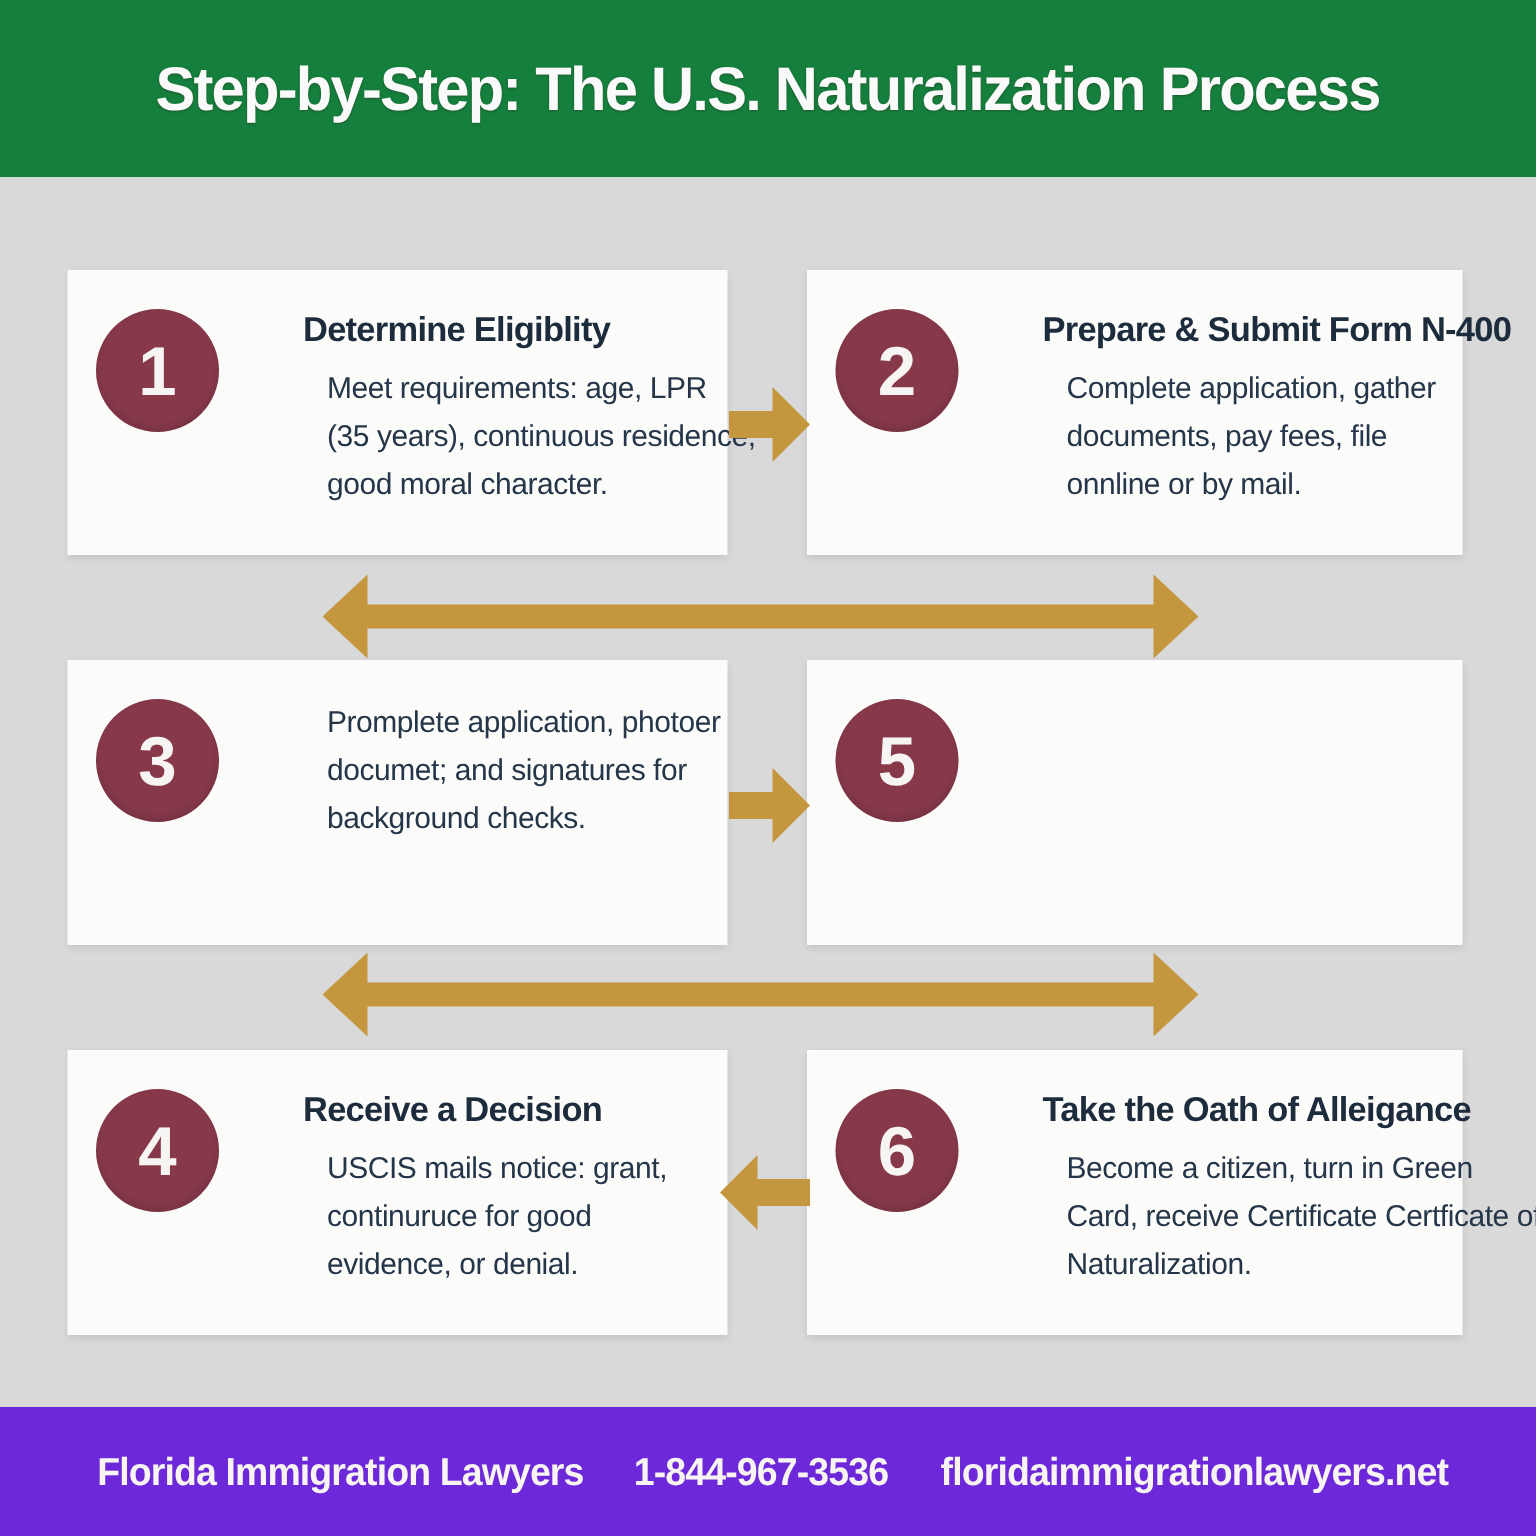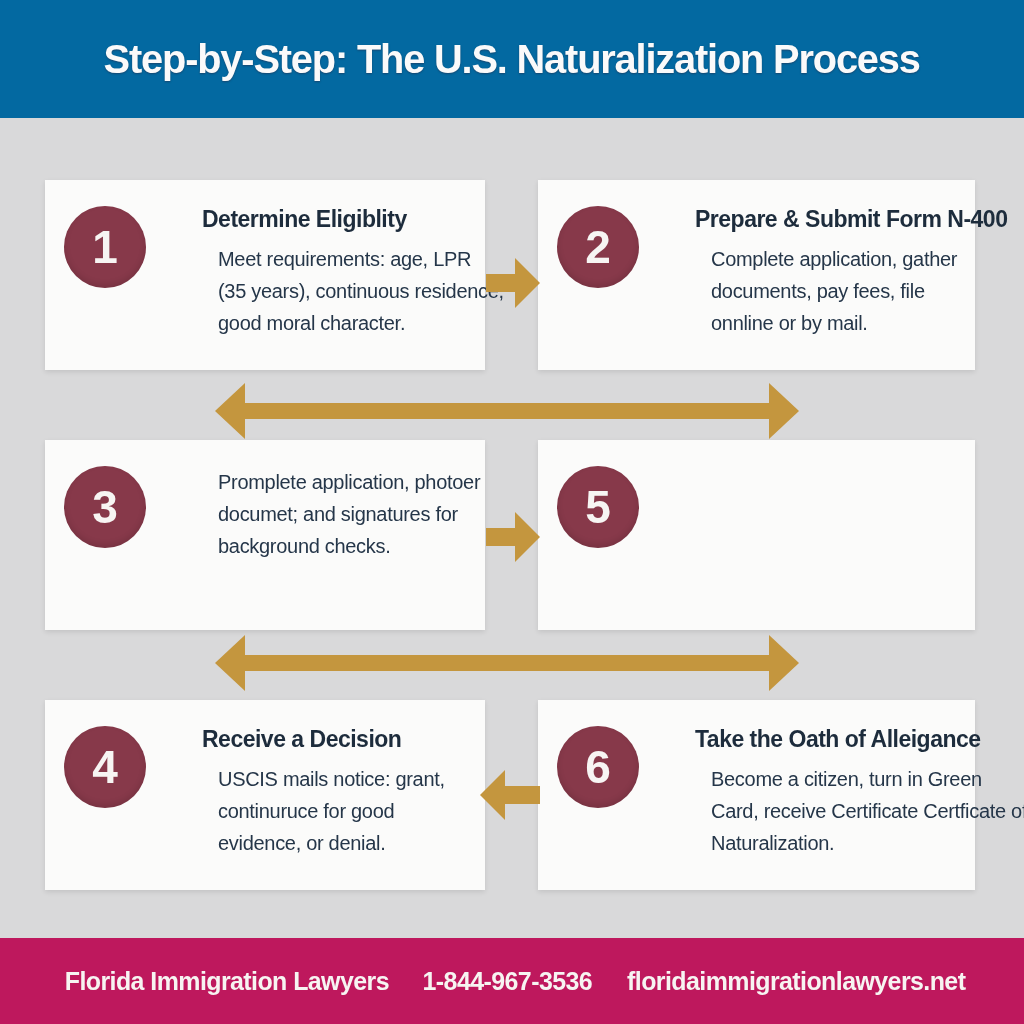--- a/index.html
+++ b/index.html
@@ -10,21 +10,21 @@
     height: 1024px;
     background: #d9d9da;
     overflow: hidden;
     font-family: "Liberation Sans", sans-serif;
   }
   
   .header-band {
     position: absolute;
     left: 0; top: 0;
     width: 1024px; height: 118px;
-    background: #0369a1;
+    background: #15803d;
     display: flex;
     align-items: center;
     justify-content: center;
   }
   .header-title {
     color: #fafafa;
     font-size: 41px;
     font-weight: bold;
     letter-spacing: -1.2px;
     white-space: pre;
@@ -93,21 +93,21 @@
   .arrow-right-1 { left: 486px; top: 257px; }
   .arrow-right-2 { left: 486px; top: 511px; }
   .arrow-left-1  { left: 480px; top: 769px; }
   .double-arrow-1 { left: 215px; top: 383px; }
   .double-arrow-2 { left: 215px; top: 635px; }
   
   .footer-band {
     position: absolute;
     left: 0; top: 938px;
     width: 1024px; height: 86px;
-    background: #be185d;
+    background: #6d28d9;
     display: flex;
     align-items: center;
     justify-content: space-between;
     padding: 0 52px 0 58px;
   }
   .footer-item {
     color: #f7f4f2;
     font-size: 26px;
     font-weight: bold;
     letter-spacing: -0.6px;

